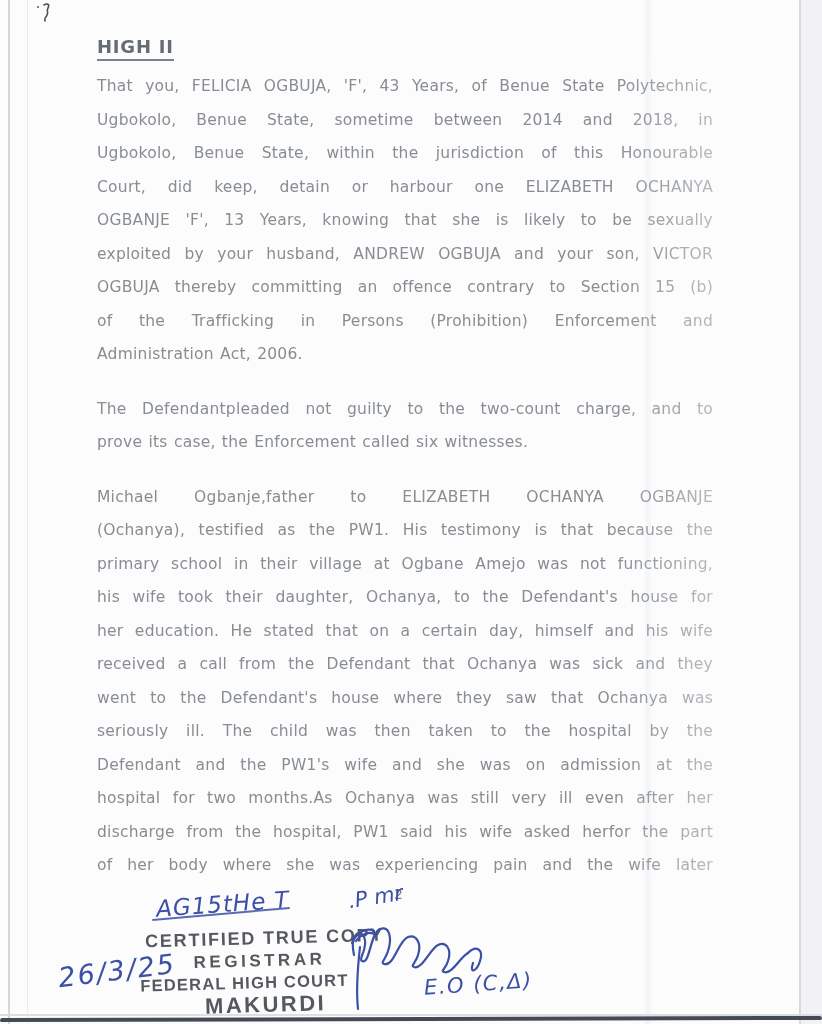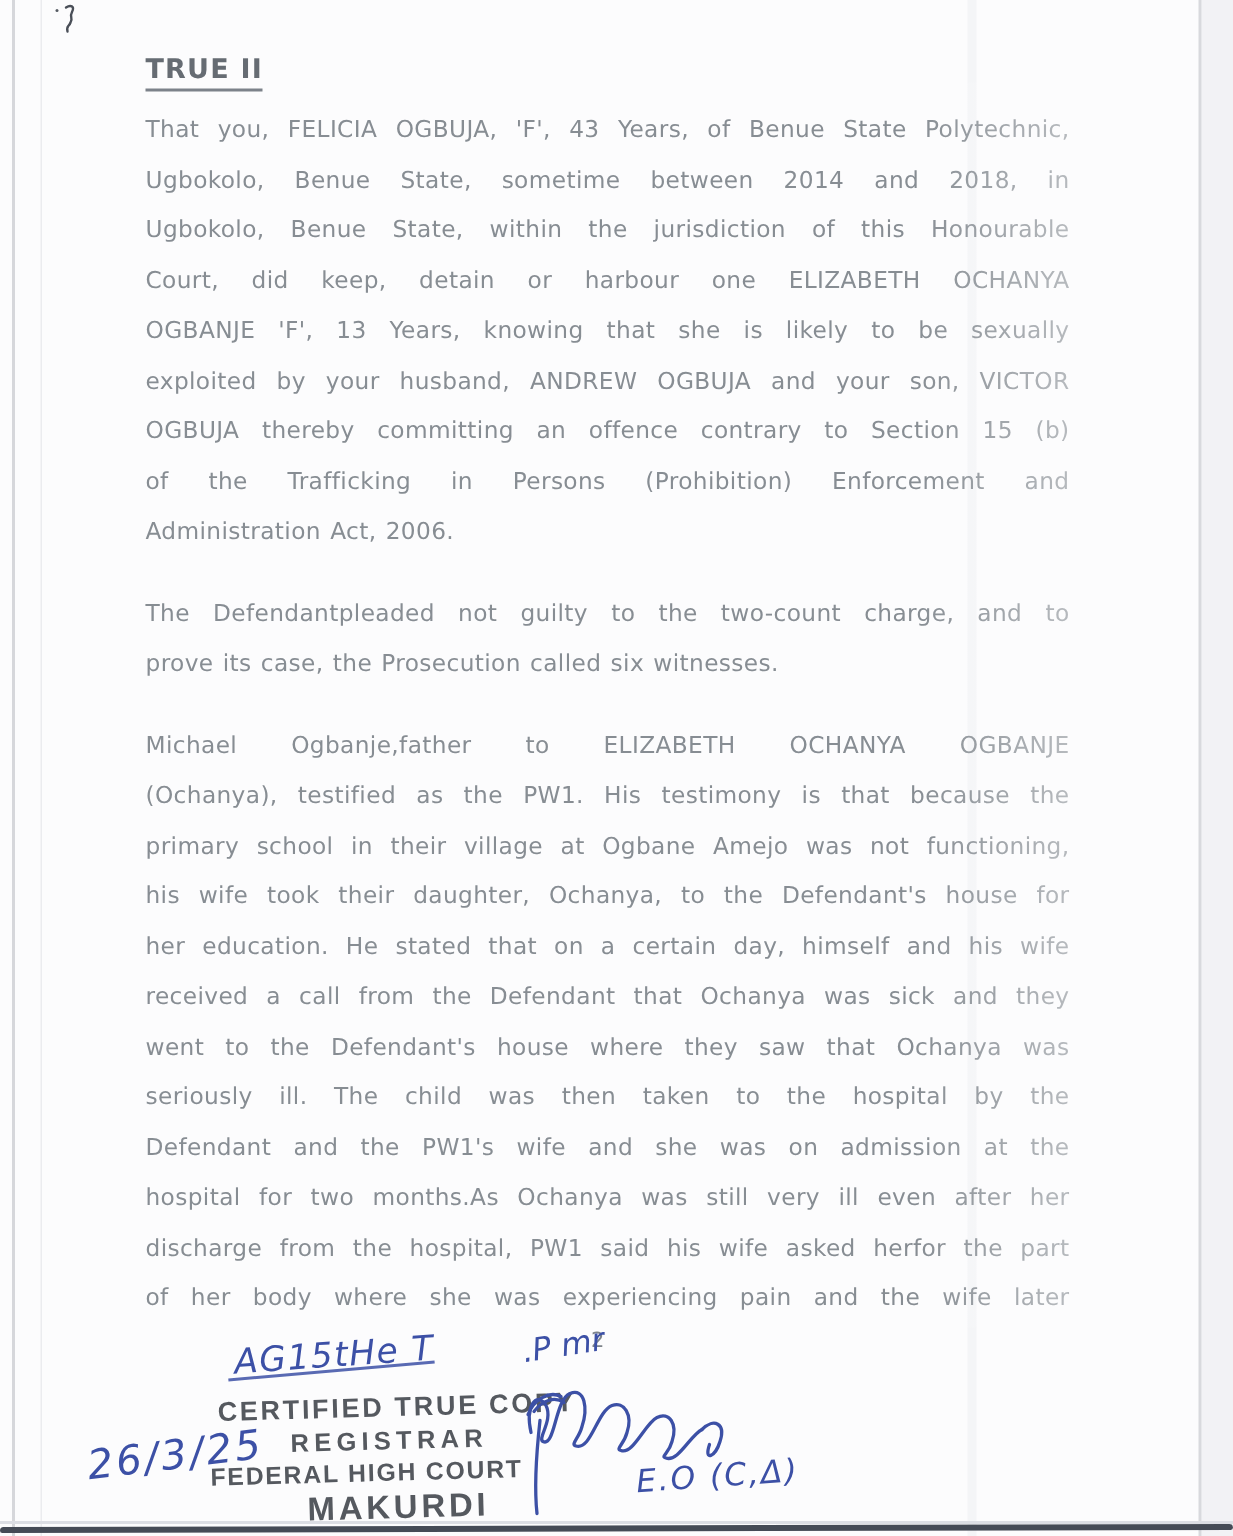--- a/index.html
+++ b/index.html
@@ -100,36 +100,36 @@
   <div class="scan-streak"></div>
 
   <div class="ink-mark-wrap">
     <svg width="26" height="28" viewBox="0 0 26 28">
       <path d="M10 4 C13 2 16 3 14 7 C12 11 15 10 13 14 C12 17 10 16 11 20" stroke="#4a4f58" stroke-width="1.6" fill="none" stroke-linecap="round"></path>
       <circle cx="4" cy="6" r="1" fill="#565b63"></circle>
     </svg>
   </div>
 
   <div class="content">
-    <div class="heading">TRUE II</div>
+    <div class="heading">HIGH II</div>
     <div id="paragraphs">
         <div class="para">
           <div class="line">That you, FELICIA OGBUJA, 'F', 43 Years, of Benue State Polytechnic,</div>
           <div class="line">Ugbokolo, Benue State, sometime between 2014 and 2018, in</div>
           <div class="line">Ugbokolo, Benue State, within the jurisdiction of this Honourable</div>
           <div class="line">Court, did keep, detain or harbour one ELIZABETH OCHANYA</div>
           <div class="line">OGBANJE 'F', 13 Years, knowing that she is likely to be sexually</div>
           <div class="line">exploited by your husband, ANDREW OGBUJA and your son, VICTOR</div>
           <div class="line">OGBUJA thereby committing an offence contrary to Section 15 (b)</div>
           <div class="line">of the Trafficking in Persons (Prohibition) Enforcement and</div>
           <div class="line last-left">Administration Act, 2006.</div>
         </div>
         <div class="para">
           <div class="line">The Defendantpleaded not guilty to the two-count charge, and to</div>
-          <div class="line last-left">prove its case, the Prosecution called six witnesses.</div>
+          <div class="line last-left">prove its case, the Enforcement called six witnesses.</div>
         </div>
         <div class="para">
           <div class="line">Michael Ogbanje,father to ELIZABETH OCHANYA OGBANJE</div>
           <div class="line">(Ochanya), testified as the PW1. His testimony is that because the</div>
           <div class="line">primary school in their village at Ogbane Amejo was not functioning,</div>
           <div class="line">his wife took their daughter, Ochanya, to the Defendant's house for</div>
           <div class="line">her education. He stated that on a certain day, himself and his wife</div>
           <div class="line">received a call from the Defendant that Ochanya was sick and they</div>
           <div class="line">went to the Defendant's house where they saw that Ochanya was</div>
           <div class="line">seriously ill. The child was then taken to the hospital by the</div>

